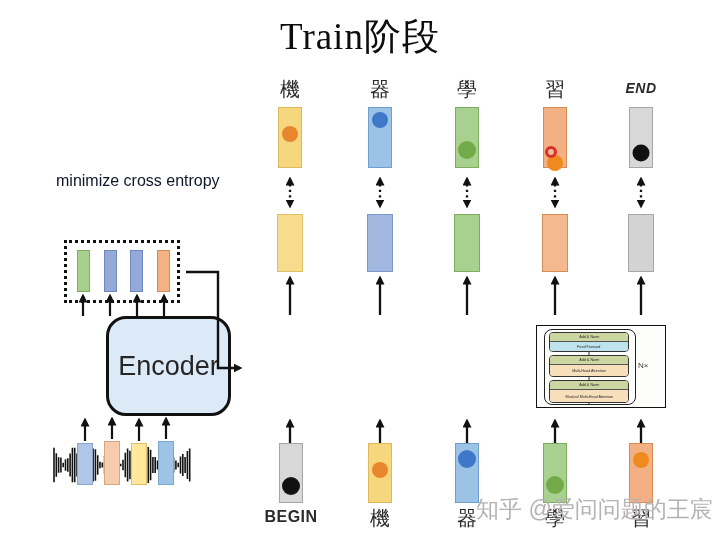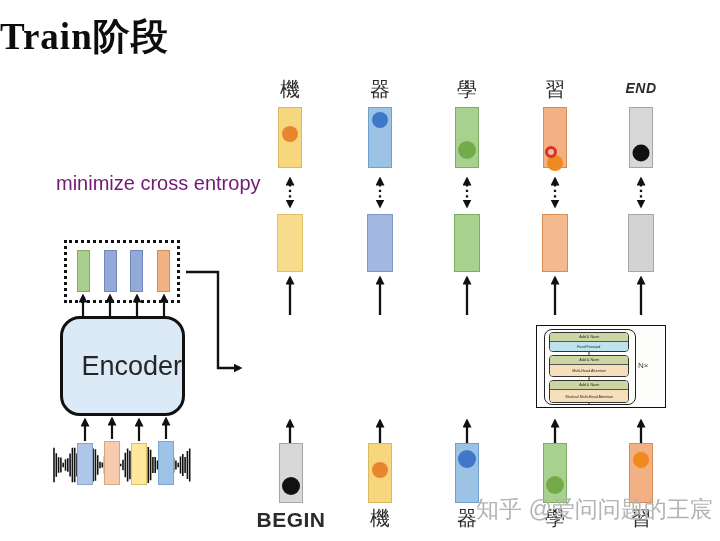--- a/index.html
+++ b/index.html
@@ -2,56 +2,56 @@
 <html><head>
 <meta charset="utf-8">
 <style>
   html,body{margin:0;padding:0;background:#888;}
   #canvas{
     position:relative;width:720px;height:541px;background:#ffffff;
     overflow:hidden;font-family:"Liberation Sans","DejaVu Sans",sans-serif;color:#1a1a1a;
   }
   .abs{position:absolute;}
   #title{
-    left:0;right:0;top:12px;
+    left:0;right:0;top:12px;text-align:center;
     font-family:"Liberation Serif","DejaVu Serif",serif;
-    font-size:37px;font-weight:700;letter-spacing:1px;color:#0d0d0d;
+    font-size:37px;font-weight:400;letter-spacing:1px;color:#0d0d0d;
   }
   .col-label{width:68px;text-align:center;font-size:20px;color:#2b2b2b;}
   .col-label.en{font-size:14px;font-weight:700;letter-spacing:0.5px;}
   .box{position:absolute;border:1px solid;box-sizing:border-box;}
   .dot{
     position:absolute;width:16px;height:16px;border-radius:50%;
     left:50%;transform:translate(-50%,-50%);
   }
   .target{
     position:absolute;width:12px;height:12px;border-radius:50%;
     border:3px solid #d93025;background:#f3b9a0;box-sizing:border-box;
     transform:translate(-50%,-50%);
   }
   .block{
     position:absolute;border:3.5px solid #111;box-sizing:border-box;
-    display:flex;align-items:center;justify-content:flex-end;
+    display:flex;align-items:center;justify-content:center;margin-left:46px;
   }
   .block-label{font-size:27px;color:#262626;}
   #encoder{left:60px;top:316px;width:125px;height:100px;border-radius:20px;}
   #decoder{left:250px;top:315px;width:440px;height:102px;border-radius:22px;}
   #decoder .block-label{position:absolute;left:170px;top:34px;}
   #latent-box{
     left:64px;top:240px;width:116px;height:63px;
     border:3px dotted #111;box-sizing:border-box;
   }
   #inset{left:536px;top:325px;width:130px;height:83px;background:#fdfdfc;border:1.5px solid #111;box-sizing:border-box;}
   #inset-inner{position:absolute;left:7px;top:3px;width:92px;height:76px;border:1.2px solid #222;border-radius:8px;box-sizing:border-box;}
   .igroup{position:absolute;left:12px;width:80px;border:1px solid #333;border-radius:4px;overflow:hidden;box-sizing:border-box;background:#fff;}
   .ihead{height:8px;display:flex;align-items:center;justify-content:center;border-bottom:0.5px solid #555;}
   .ibody{display:flex;align-items:center;justify-content:center;height:calc(100% - 8px);}
   .tiny{font-size:6px;line-height:1;transform:scale(0.62);transform-origin:center center;white-space:nowrap;color:#2a2a2a;}
   #n-label{left:638px;top:361px;font-size:8px;color:#444;}
-  #minimize-label{left:56px;top:172px;font-size:20px;color:#701a75;}
+  #minimize-label{left:56px;top:172px;font-size:16px;color:#0f172a;}
   #ml-label{
     left:28px;top:500px;font-size:26px;color:#0d0d0d;
     font-family:"Liberation Serif","DejaVu Serif",serif;
   }
   #watermark{left:476px;top:494px;font-size:23px;color:#b5b2b2;z-index:6;white-space:nowrap;}
   svg.overlay{position:absolute;left:0;top:0;pointer-events:none;z-index:4;}
   #waveform{position:absolute;left:50px;top:444px;z-index:1;}
   .inbar{z-index:2;}
 </style>
 </head>
@@ -144,21 +144,21 @@
   <div class="box" style="left: 455px; top: 443px; width: 24px; height: 60px; background: rgb(156, 194, 230); border-color: rgb(111, 159, 206);">
     <span class="dot" style="width: 18px; height: 18px; background: rgb(63, 120, 200); top: 25%;"></span>
   </div>
   <div class="box" style="left: 543px; top: 443px; width: 24px; height: 60px; background: rgb(168, 208, 143); border-color: rgb(127, 173, 95);">
     <span class="dot" style="width: 18px; height: 18px; background: rgb(116, 171, 74); top: 70%;"></span>
   </div>
   <div class="box" style="left: 629px; top: 443px; width: 24px; height: 60px; background: rgb(243, 177, 131); border-color: rgb(214, 141, 85);">
     <span class="dot" style="background: rgb(239, 138, 30); top: 28%;"></span>
   </div>
 
-  <div class="abs col-label en" style="left:251px;top:508px;width:80px;font-size:21px;">BEGIN</div>
+  <div class="abs col-label en" style="left:251px;top:508px;width:80px;font-size:16px;">BEGIN</div>
   <div class="abs col-label" style="left:346px;top:505px;">機</div>
   <div class="abs col-label" style="left:433px;top:505px;">器</div>
   <div class="abs col-label" style="left:521px;top:505px;">學</div>
   <div class="abs col-label" style="left:607px;top:505px;">習</div>
 
   <svg id="waveform" width="145" height="45" viewBox="0 0 145 45">
     <path id="wave-path" stroke="#121212" stroke-width="1.6" fill="none" d="M4.0,3.7L4.0,38.3M6.3,9.3L6.3,32.7M8.6,13.2L8.6,28.8M10.9,13.4L10.9,28.6M13.2,18.7L13.2,23.3M15.5,15.3L15.5,26.7M17.8,14.2L17.8,27.8M20.1,9.6L20.1,32.4M22.4,3.7L22.4,38.3M24.7,3.8L24.7,38.2M27.0,9.6L27.0,32.4M29.3,15.9L29.3,26.1M31.6,17.5L31.6,24.5M33.9,16.3L33.9,25.7M36.2,11.1L36.2,30.9M38.5,11.3L38.5,30.7M40.8,10.0L40.8,32.0M43.1,4.6L43.1,37.4M45.4,5.3L45.4,36.7M47.7,11.3L47.7,30.7M50.0,17.7L50.0,24.3M52.3,18.5L52.3,23.5M54.6,12.1L54.6,29.9M56.9,7.4L56.9,34.6M59.2,8.6L59.2,33.4M61.5,11.3L61.5,30.7M63.8,6.7L63.8,35.3M66.1,8.1L66.1,33.9M68.4,14.2L68.4,27.8M70.7,19.8L70.7,22.2M73.0,15.7L73.0,26.3M75.3,8.8L75.3,33.2M77.6,4.6L77.6,37.4M79.9,6.7L79.9,35.3M82.2,13.3L82.2,28.7M84.5,9.7L84.5,32.3M86.8,12.0L86.8,30.0M89.1,18.1L89.1,23.9M91.4,16.9L91.4,25.1M93.7,14.0L93.7,28.0M96.0,6.8L96.0,35.2M98.3,3.0L98.3,39.0M100.6,5.8L100.6,36.2M102.9,13.0L102.9,29.0M105.2,13.1L105.2,28.9M107.5,16.4L107.5,25.6M109.8,17.1L109.8,24.9M112.1,13.4L112.1,28.6M114.4,13.4L114.4,28.6M116.7,6.2L116.7,35.8M119.0,3.0L119.0,39.0M121.3,6.3L121.3,35.7M123.6,13.5L123.6,28.5M125.9,16.5L125.9,25.5M128.2,18.8L128.2,23.2M130.5,12.6L130.5,29.4M132.8,9.9L132.8,32.1M135.1,13.0L135.1,29.0M137.4,6.9L137.4,35.1M139.7,4.4L139.7,37.6"></path>
   </svg>
   <div class="box inbar" style="left: 77px; top: 443px; width: 16px; height: 42px; background: rgb(174, 198, 232); border-color: rgb(138, 166, 204);"></div>
   <div class="box inbar" style="left: 104px; top: 441px; width: 16px; height: 44px; background: rgb(247, 203, 173); border-color: rgb(217, 165, 127);"></div>

